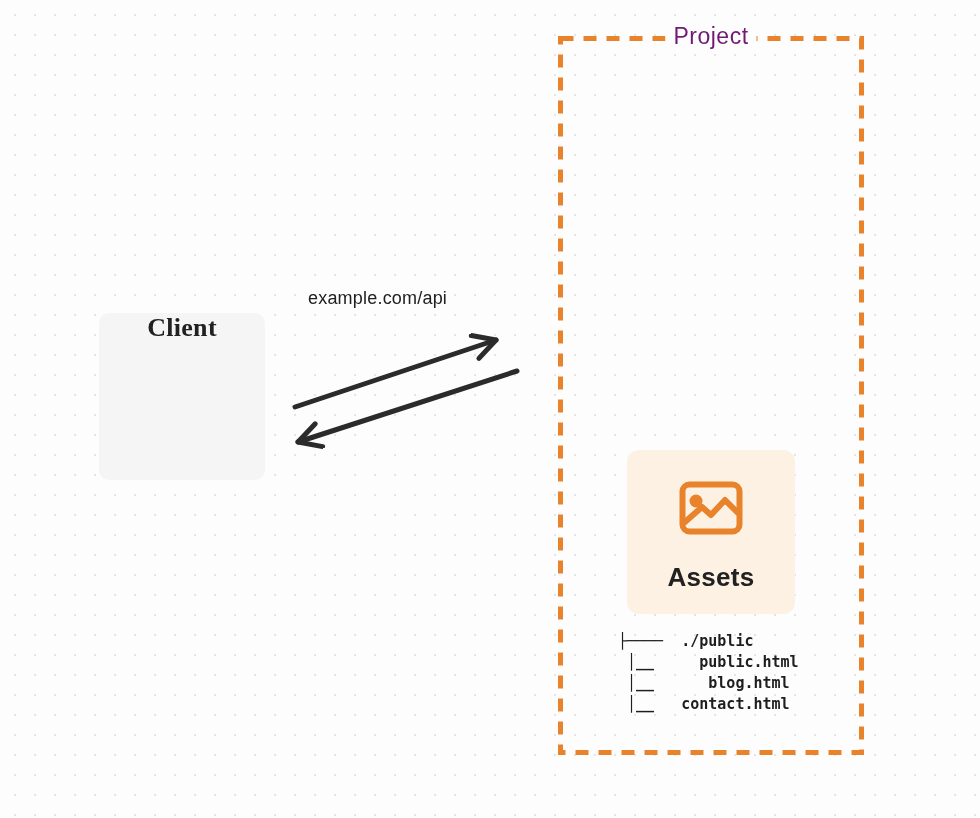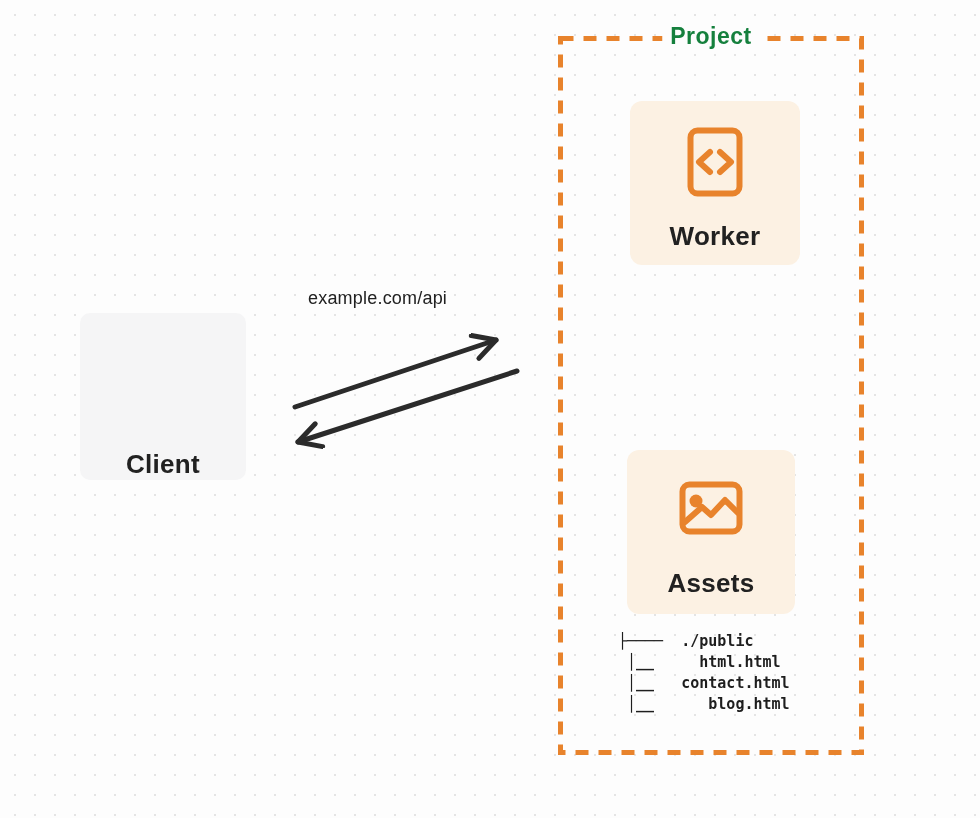--- a/index.html
+++ b/index.html
@@ -26,42 +26,43 @@
     display:flex;flex-direction:column;align-items:center;
     box-sizing:border-box;
   }
   .node-label{
     font-weight:bold;
     font-size:26px;
     color:#212121;
     letter-spacing:0.3px;
   }
   .client-card{
-    left:80px;top:313px;width:166px;height:167px;
+    left:99px;top:313px;width:166px;height:167px;
     background:#F5F5F6;border-radius:10px;
-    justify-content:flex-end;
+    justify-content:flex-start;
+    font-family:Liberation Serif, serif;
   }
   .worker-card{
     left:630px;top:101px;width:170px;height:164px;
     background:#FCF1E3;border-radius:12px;
     padding-top:26px;
   }
   .worker-card .node-label{margin-top:20px;}
   .assets-card{
     left:627px;top:450px;width:168px;height:164px;
     background:#FCF1E3;border-radius:12px;
     padding-top:31px;
   }
-  .assets-card .node-label{margin-top:29px;}
+  .assets-card .node-label{margin-top:23px;}
   .project-label{
     position:absolute;
     left:711px;top:36px;
     transform:translate(-50%,-50%);
-    font-size:23px;font-weight:bold;
-    color:#15803d;
+    font-size:23px;font-weight:normal;
+    color:#701a75;
     background:#FDFDFD;
     padding:0 8px;
     letter-spacing:0.5px;
     white-space:nowrap;
   }
   .request-label{
     position:absolute;
     left:308px;top:288px;
     font-size:18px;font-weight:normal;
     color:#212121;
@@ -98,37 +99,27 @@
   </svg>
 
   <div class="project-label">Project</div>
 
   <div class="card client-card">
     <span class="node-label">Client</span>
   </div>
 
   <div class="request-label">example.com/api</div>
 
-  <div class="card worker-card">
-    <span>
-      <svg width="56" height="70" viewBox="0 0 56 70" xmlns="http://www.w3.org/2000/svg">
-        <rect x="3.5" y="3.5" width="49" height="63" rx="7" fill="none" stroke="#E8832C" stroke-width="6"></rect>
-        <polyline points="23,25 12,35 23,45" fill="none" stroke="#E8832C" stroke-width="6" stroke-linecap="round" stroke-linejoin="round"></polyline>
-        <polyline points="33,25 44,35 33,45" fill="none" stroke="#E8832C" stroke-width="6" stroke-linecap="round" stroke-linejoin="round"></polyline>
-      </svg>
-    </span>
-    <span class="node-label">Worker</span>
-  </div>
 
   <div class="card assets-card">
     <span>
       <svg width="64" height="54" viewBox="0 0 64 54" xmlns="http://www.w3.org/2000/svg">
         <rect x="3.5" y="3.5" width="57" height="47" rx="7" fill="none" stroke="#E8832C" stroke-width="6"></rect>
         <circle cx="17" cy="20" r="6.5" fill="#E8832C"></circle>
         <path d="M6 41 L23 26 L32 34 L46 19 L59 32" fill="none" stroke="#E8832C" stroke-width="6" stroke-linecap="round" stroke-linejoin="round"></path>
       </svg>
     </span>
     <span class="node-label">Assets</span>
   </div>
 
-  <pre class="file-tree"><span>├────  ./public</span><span> │__     html.html</span><span> │__   contact.html</span><span> │__      blog.html</span></pre>
+  <pre class="file-tree"><span>├────  ./public</span><span> │__     public.html</span><span> │__      blog.html</span><span> │__   contact.html</span></pre>
 
 </div>
 
 </body></html>

